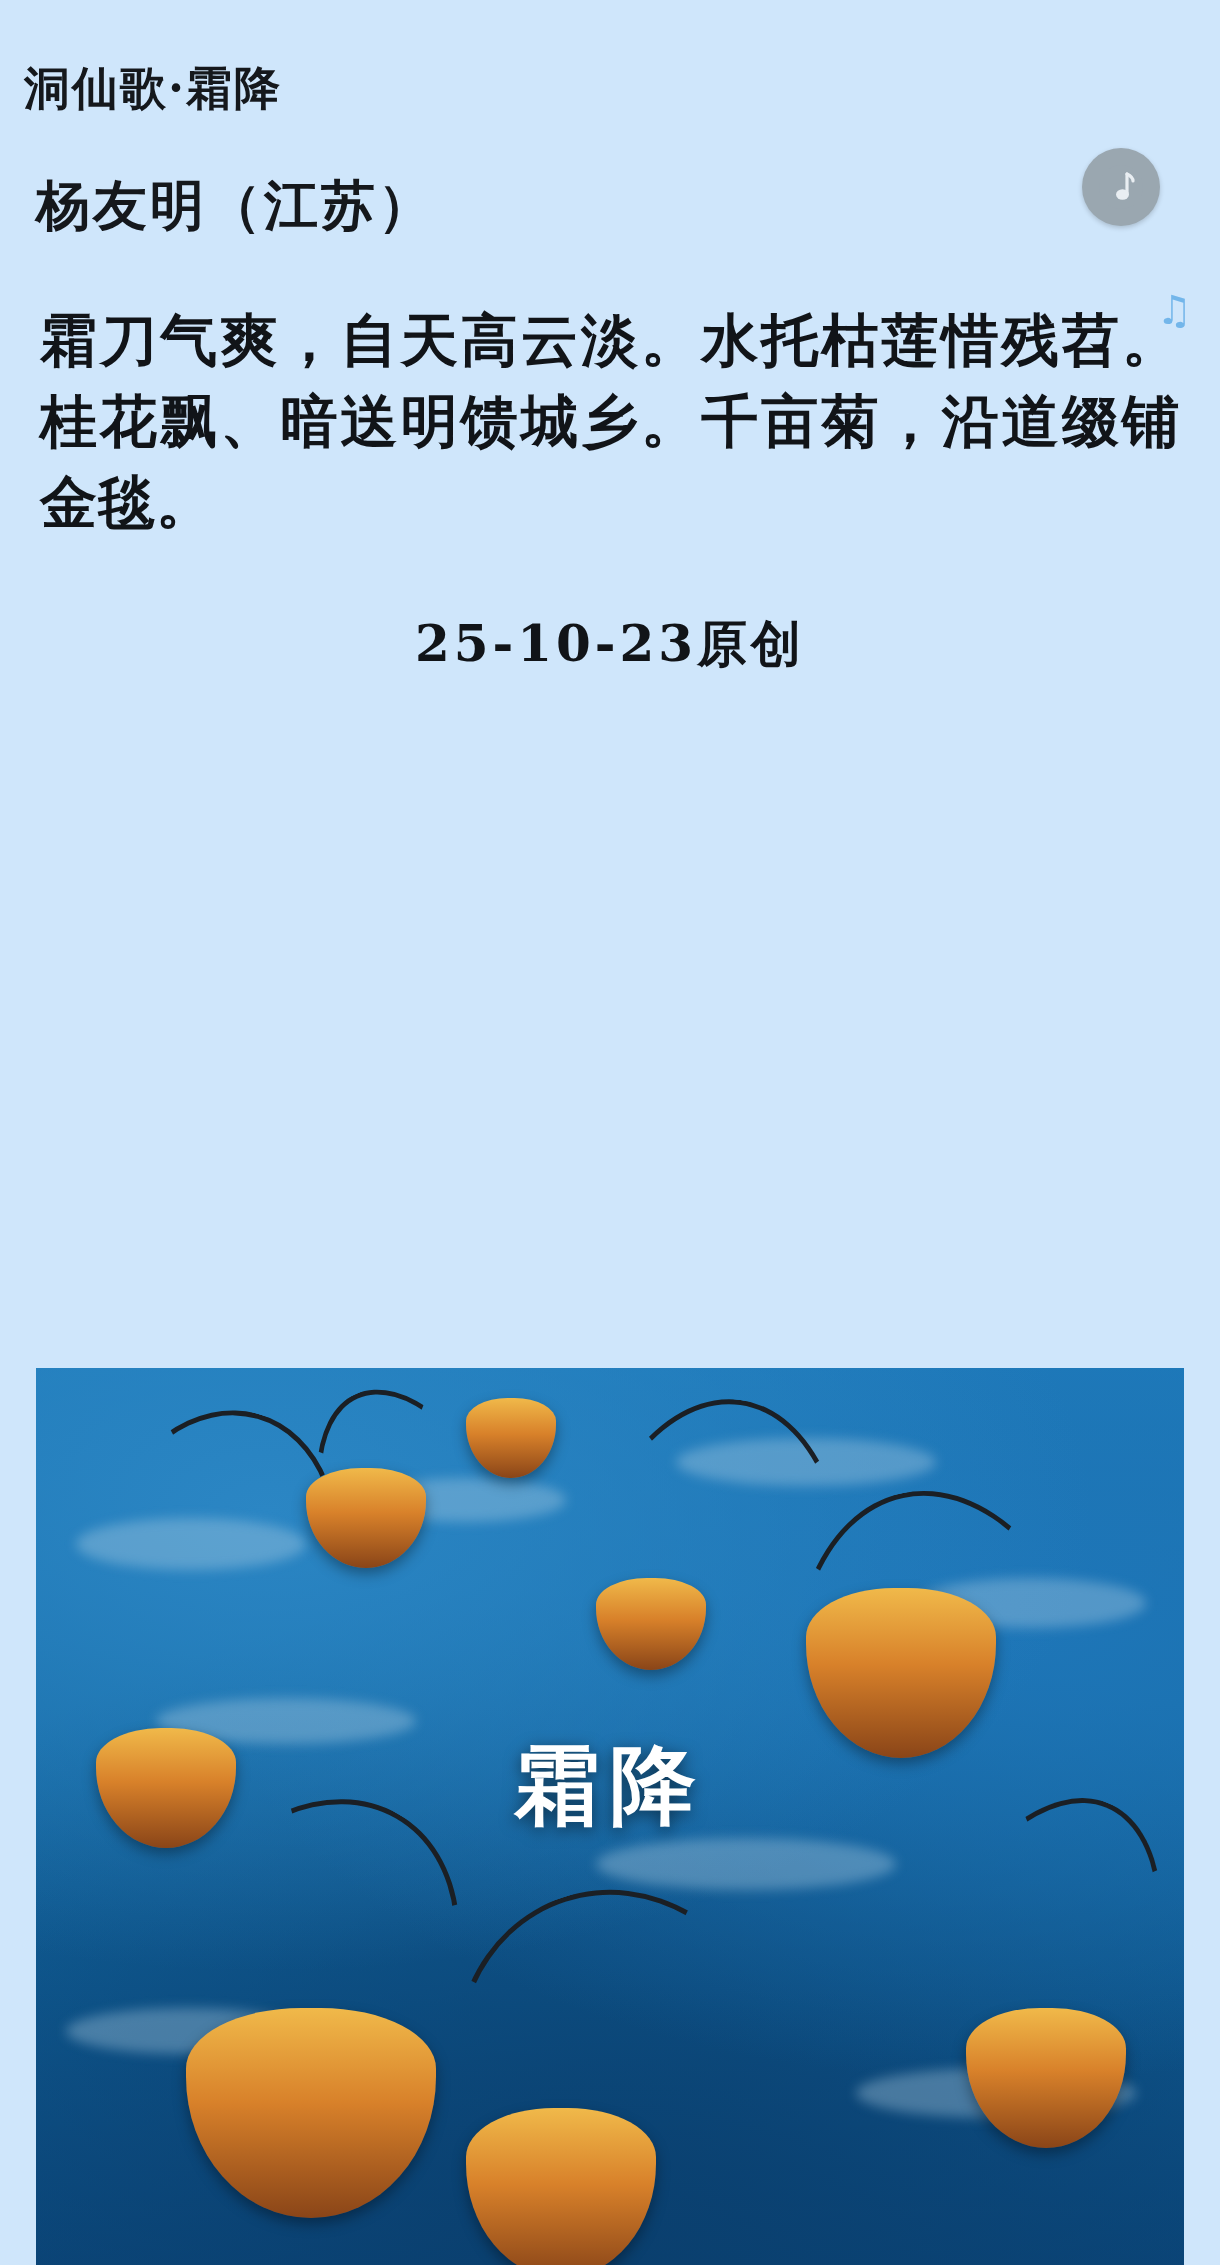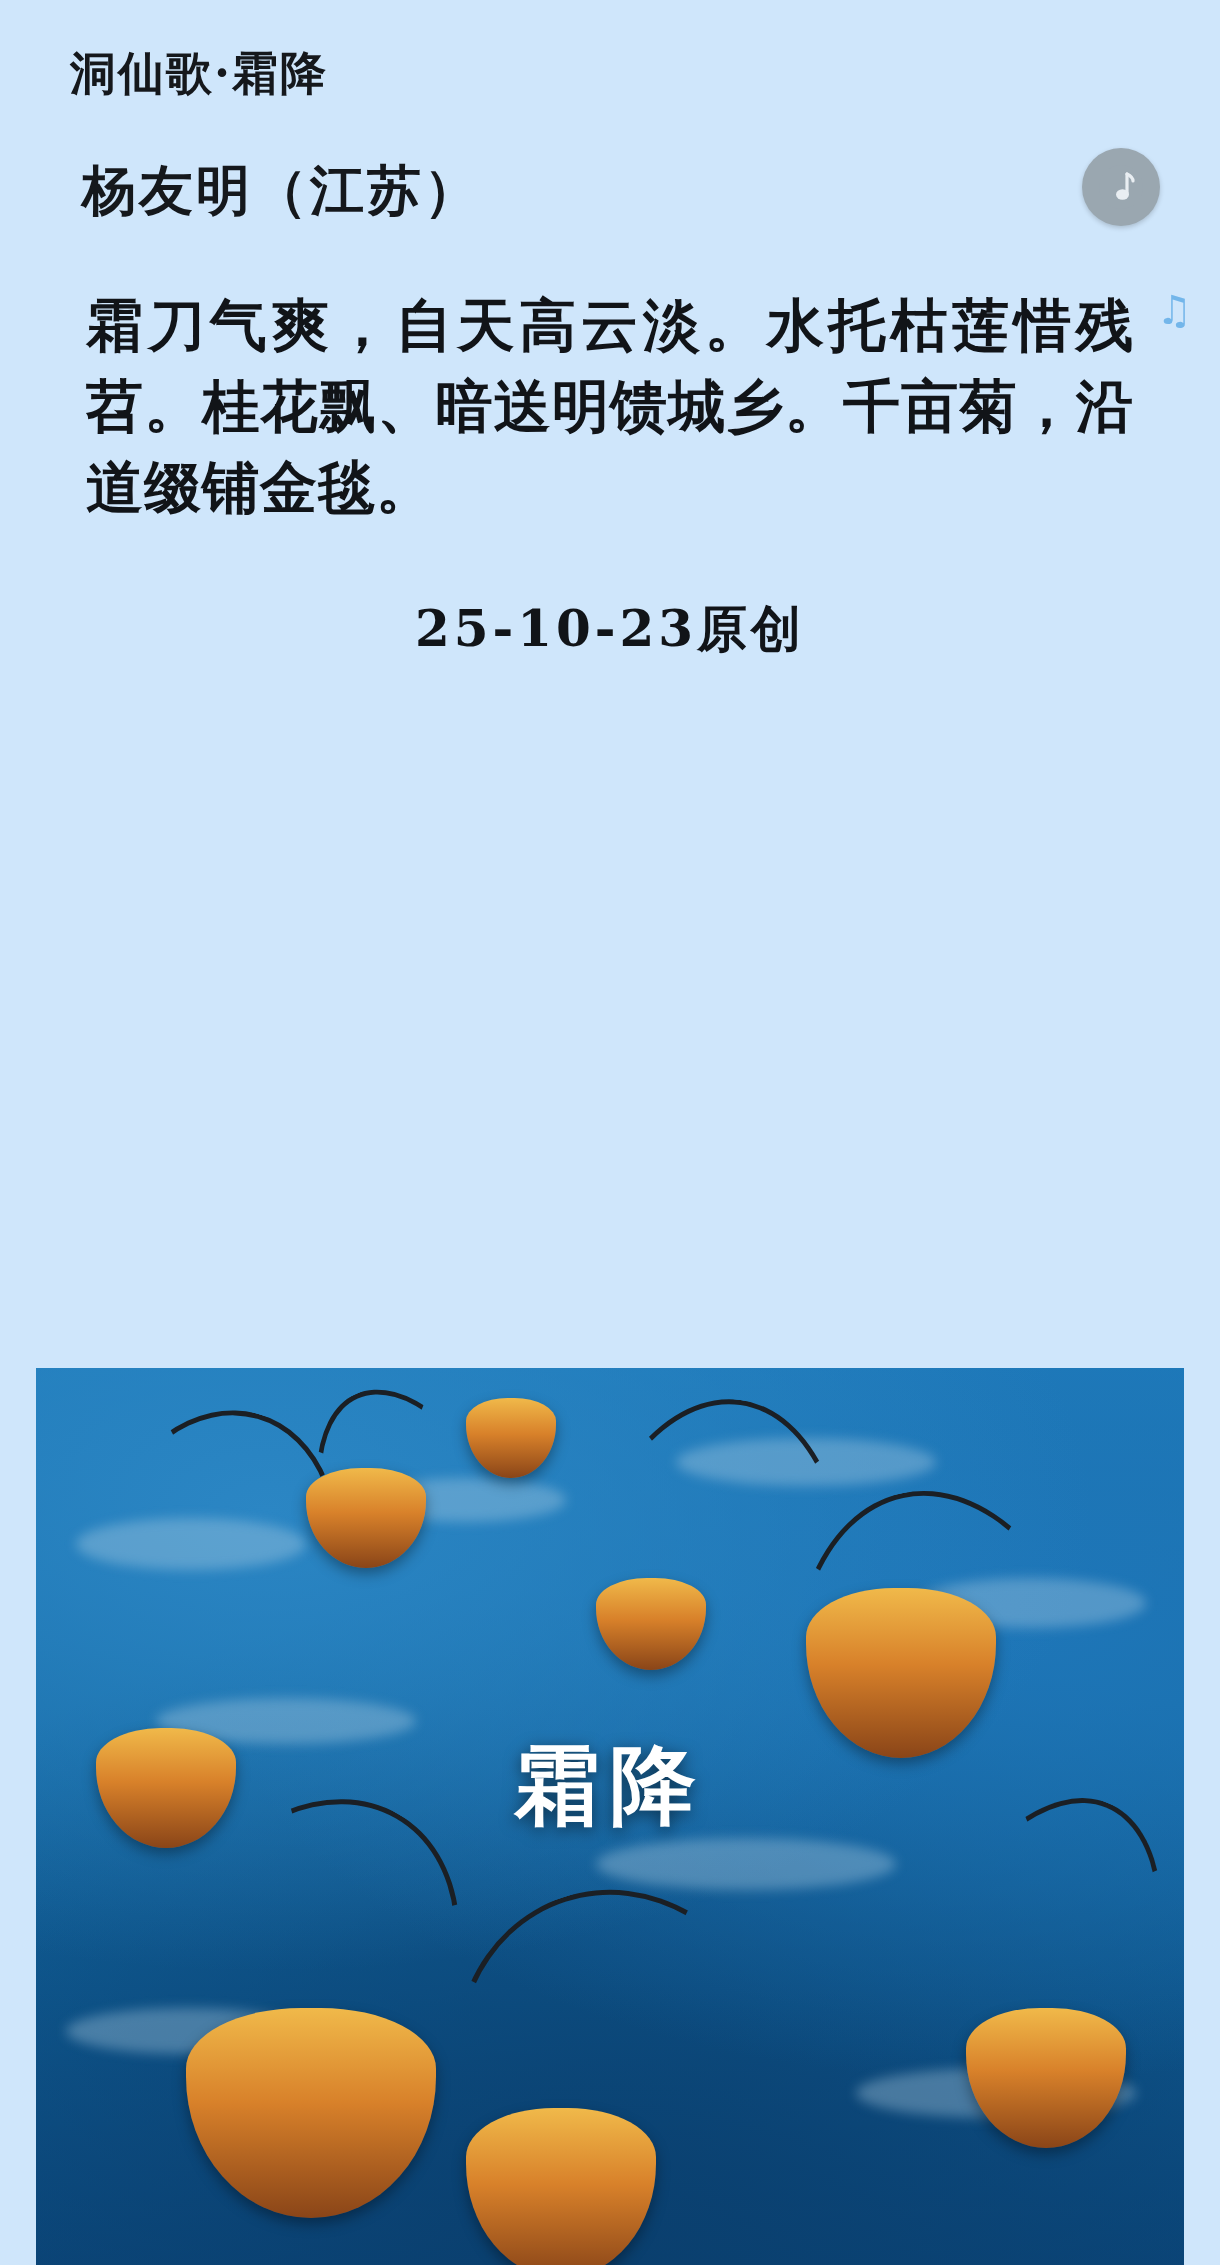--- a/index.html
+++ b/index.html
@@ -45,23 +45,23 @@
     font-size: 40px;
     color: #6fb4ea;
     line-height: 1;
     opacity: .95;
   }
 
   
   .poem {
     position: absolute;
     left: 0;
-    top: 1px;
+    top: 16px;
     width: 1220px;
-    padding: 0 70px;
+    padding: 0 24px;
     box-sizing: border-box;
   }
 
   .title {
     margin: 0;
     padding-top: 40px;
     font-family: "DejaVu Serif", "Liberation Serif", serif;
     font-size: 46px;
     font-weight: 700;
     color: #15181c;

